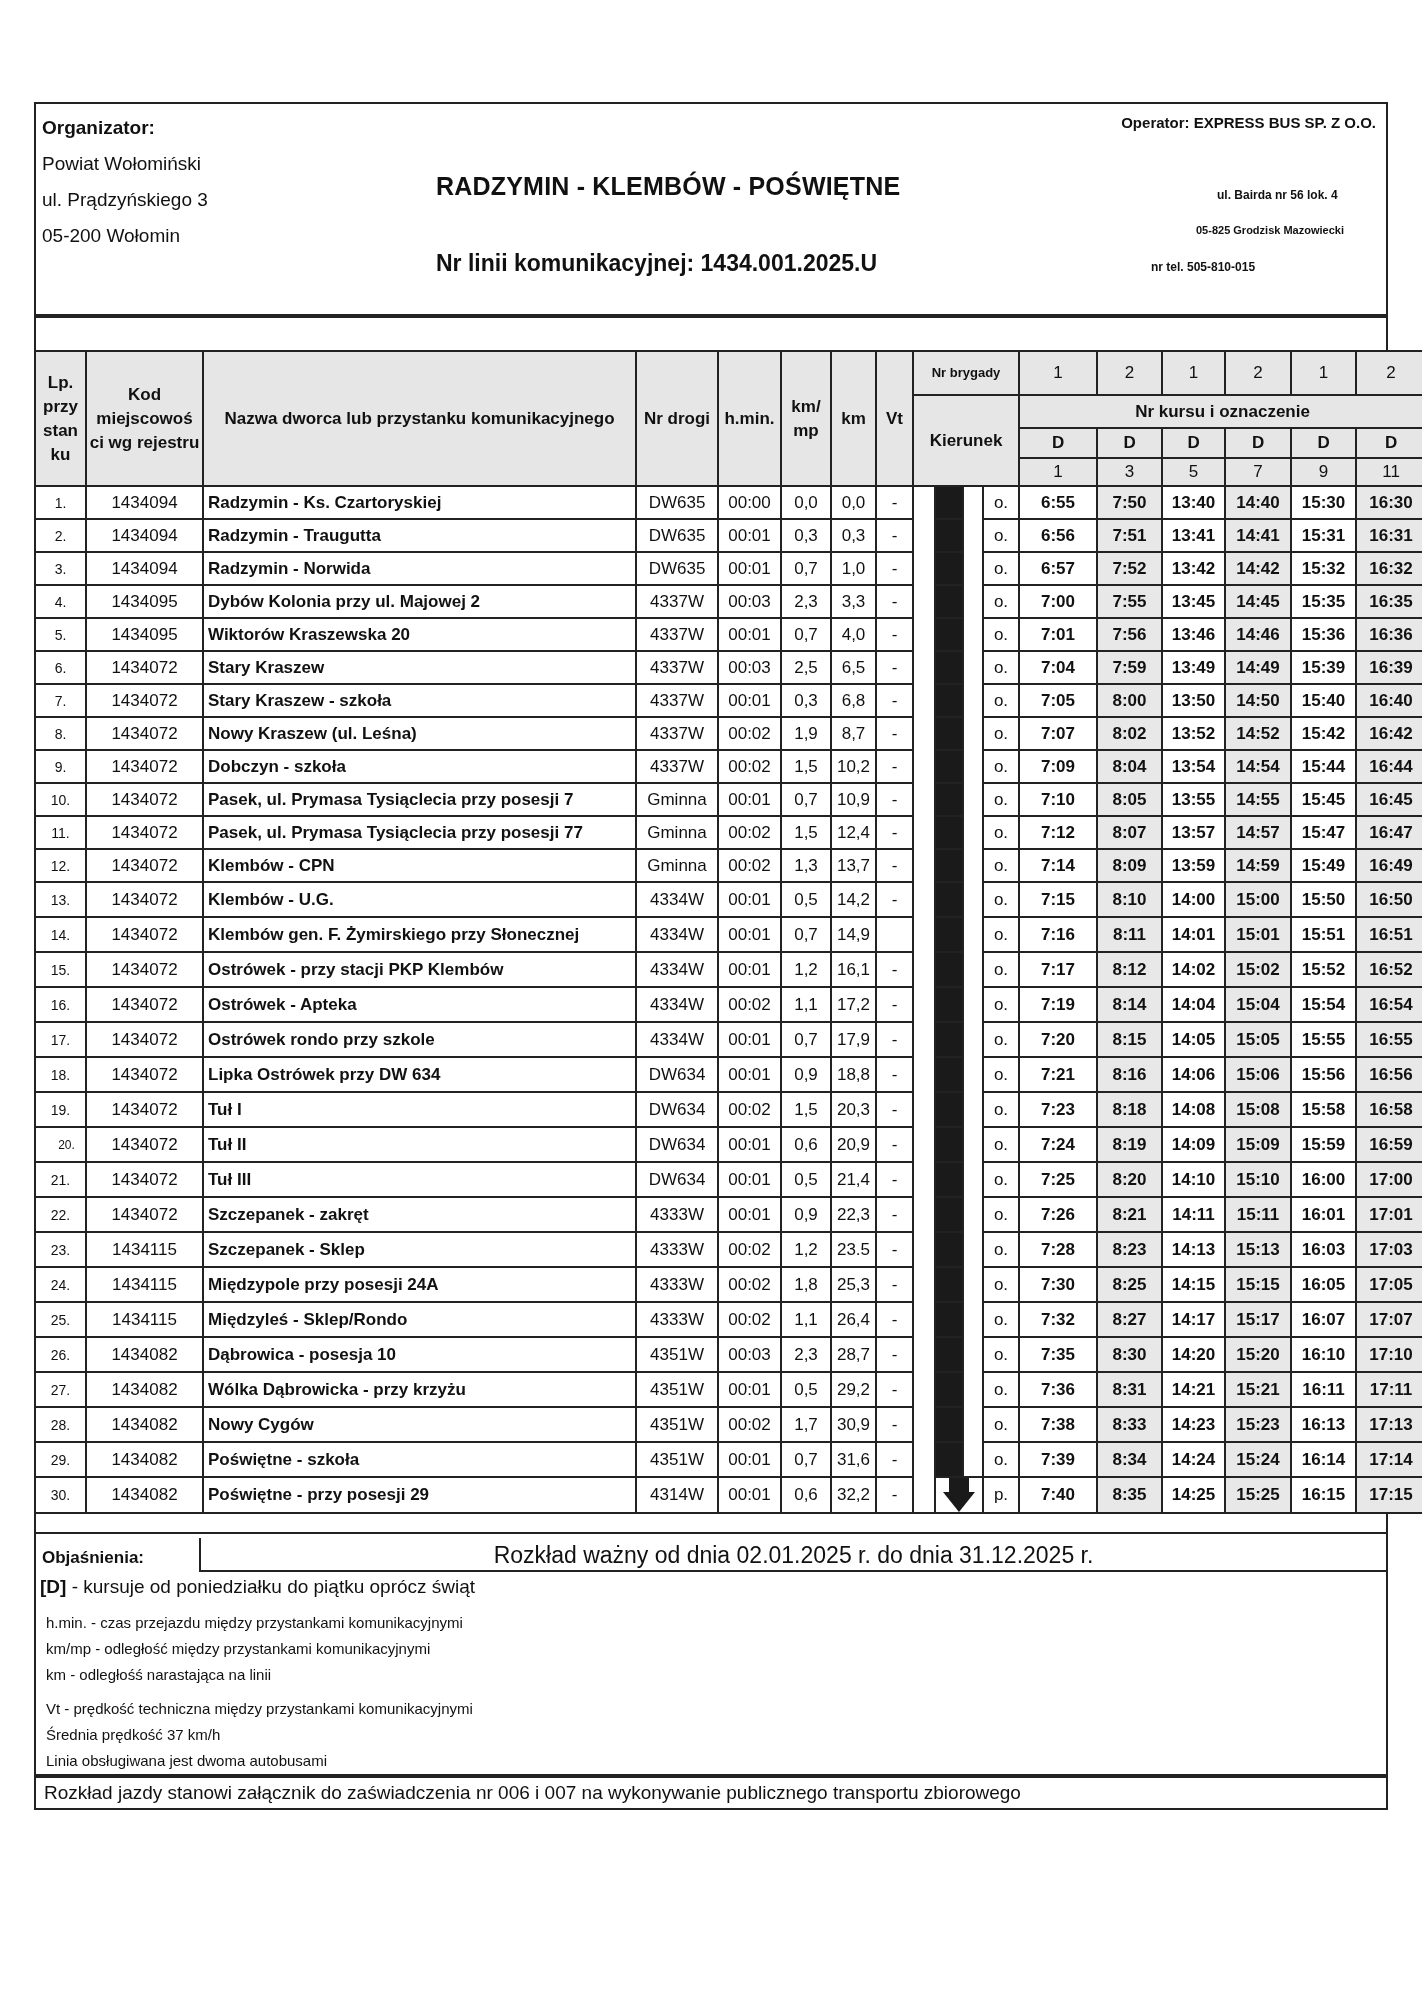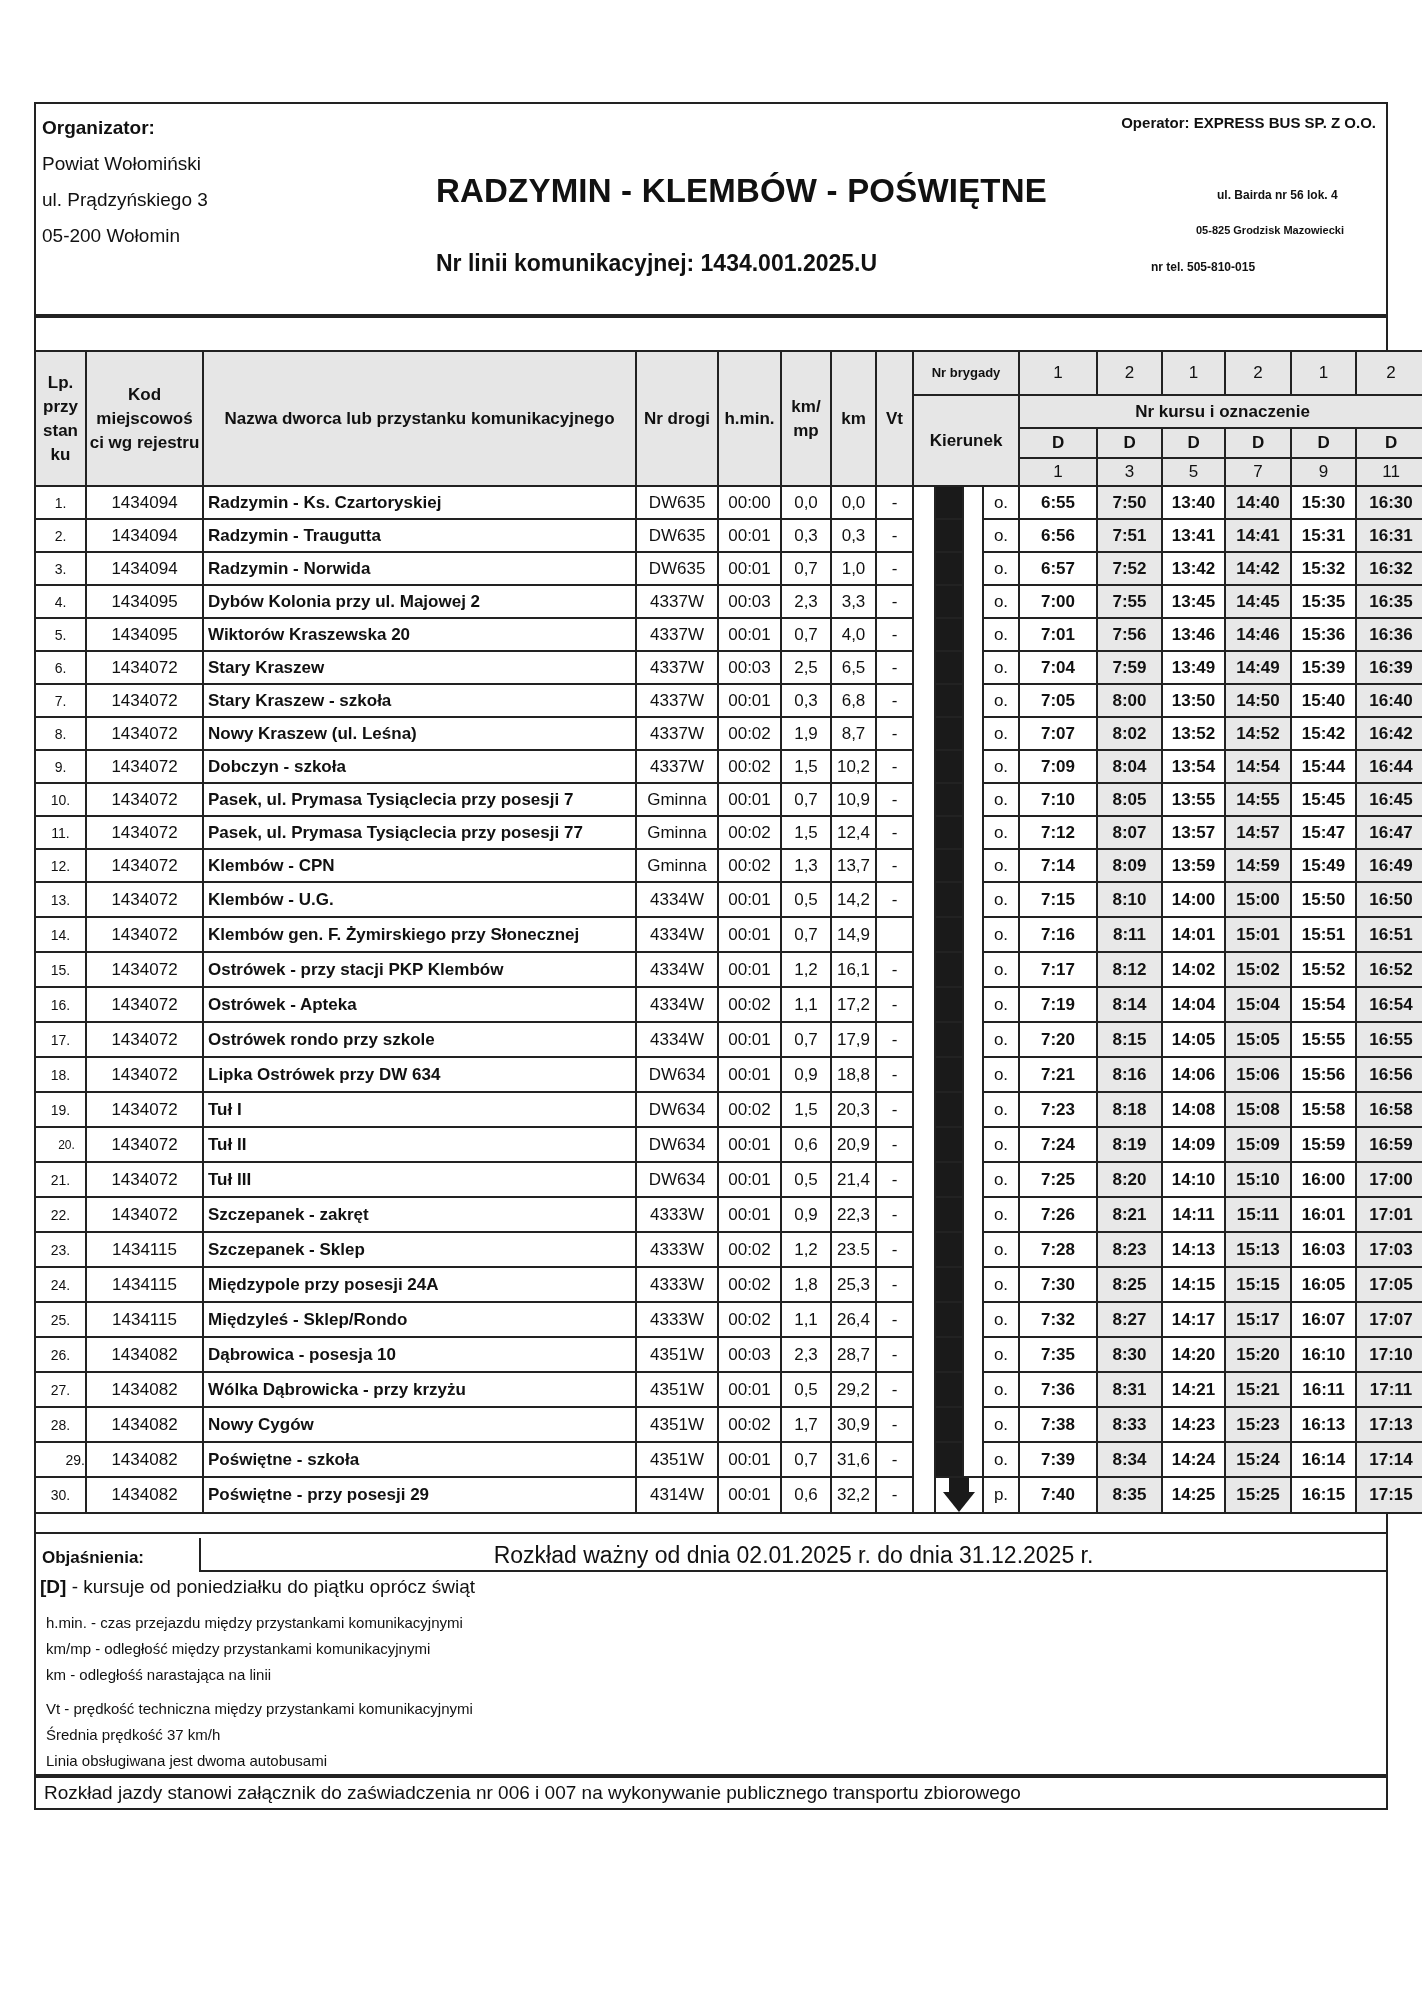--- a/index.html
+++ b/index.html
@@ -3,21 +3,21 @@
 <meta charset="utf-8">
 <style>
   html, body { margin: 0; padding: 0; background: #ffffff; }
   body { width: 1422px; height: 2011px; position: relative; font-family: "Liberation Sans", "DejaVu Sans", sans-serif; color: #111; }
   .page { position: absolute; left: 34px; top: 102px; width: 1354px; }
   .frame { border: 2px solid #222; }
   .attach { height: 32px; border-bottom: 2px solid #222; text-align: right; font-style: italic; font-weight: bold; font-size: 19px; line-height: 32px; padding-right: 8px; }
   .hdr { position: relative; height: 210px; border-bottom: 2px solid #222; }
   .hdr .org { position: absolute; left: 6px; top: 6px; font-size: 19px; line-height: 36px; }
   .hdr .org .lbl { font-weight: bold; }
-  .hdr .title { position: absolute; left: 400px; top: 68px; font-size: 33px; font-weight: bold; letter-spacing: 0.2px; }
+  .hdr .title { position: absolute; left: 400px; top: 68px; font-size: 25px; font-weight: bold; letter-spacing: 0.2px; }
   .hdr .linenr { position: absolute; left: 400px; top: 146px; font-size: 23px; font-weight: bold; }
   .hdr .oper { position: absolute; right: 10px; top: 10px; font-size: 15px; font-weight: bold; text-align: right; }
   .hdr .op-addr { position: absolute; font-size: 12px; font-weight: bold; }
   table.tt { border-collapse: collapse; width: 1354px; table-layout: fixed; font-size: 17px; }
   table.tt td, table.tt th { border: 2px solid #222; padding: 0; text-align: center; overflow: hidden; white-space: nowrap; }
   table.tt th { background: #e6e6e6; font-weight: bold; font-size: 17px; line-height: 24px; }
   table.tt th.small { font-size: 13px; }
   table.tt th.wrap { white-space: normal; }
   table.tt td { height: 31px; }
   table.tt td.name { text-align: left; padding-left: 4px; font-weight: bold; }
@@ -675,21 +675,21 @@
           <td class="nob"></td>
           <td>o.</td>
           <td class="time">7:38</td>
           <td class="time shade">8:33</td>
           <td class="time">14:23</td>
           <td class="time shade">15:23</td>
           <td class="time">16:13</td>
           <td class="time shade">17:13</td>
         </tr>
         <tr style="height: 35px;">
-          <td style="font-size: 14px; text-align: right;">29.</td>
+          <td style="font-size: 14px;">29.</td>
           <td>1434082</td>
           <td class="name">Poświętne - szkoła</td>
           <td>4351W</td>
           <td>00:01</td>
           <td>0,7</td>
           <td>31,6</td>
           <td>-</td>
           <td class="nob"></td>
           <td class="bar"></td>
           <td class="nob"></td>

